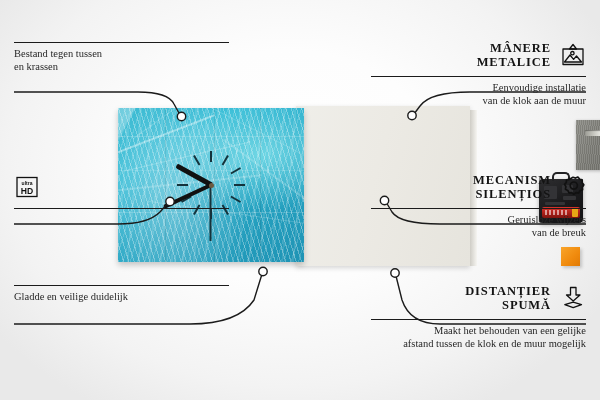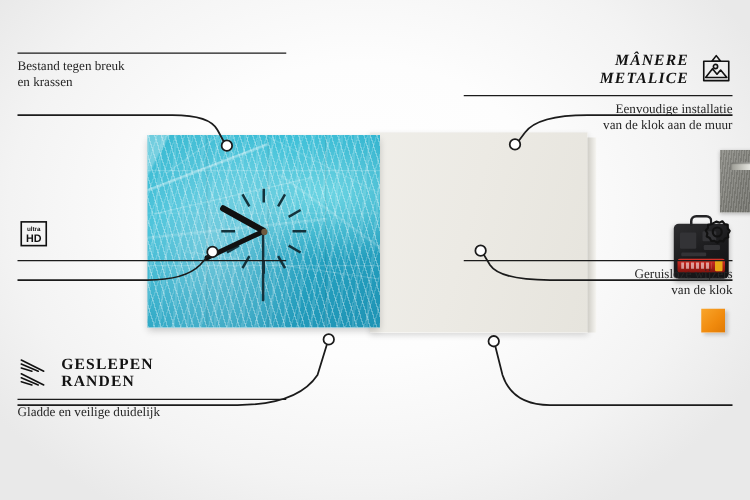--- a/index.html
+++ b/index.html
@@ -102,21 +102,21 @@
     background:linear-gradient(135deg,#f9a52b,#f08a0d 60%,#e07a05 100%);
     box-shadow:2px 2px 3px rgba(0,0,0,.18);
   }
 
   
   .callout { position:absolute; width:215px; }
   .callout.left  { text-align:left; }
   .callout.right { text-align:right; }
 
   .co-head { display:flex; align-items:center; gap:9px; min-height:34px; }
-  .callout.right .co-head { flex-direction:row-reverse;font-style:italic; }
+  .callout.right .co-head { flex-direction:row-reverse; }
 
   .co-title {
     font-family:"Liberation Serif", serif;
     font-size:12.5px; font-weight:bold; letter-spacing:.9px;
     line-height:14px; text-transform:uppercase; color:#131313;
     white-space:pre-line;
   }
   .co-rule { height:1px; background:#1b1b1b; margin:4px 0 4px 0; }
   .co-desc {
     font-family:"Liberation Serif", serif;
@@ -240,54 +240,38 @@
       <path d="M586 224 H440 Q400 224 392 212 L386 202"></path>
       <circle cx="384.5" cy="200.5" r="4.2" fill="#ffffff"></circle>
 
       <path d="M586 324 H440 Q410 324 402 300 L396 276"></path>
       <circle cx="395" cy="273" r="4.2" fill="#ffffff"></circle>
     </g>
   </svg>
 
   <div class="callout left" id="co-glass">
     <div class="co-rule"></div>
-    <div class="co-desc">Bestand tegen breuk
+    <div class="co-desc">Bestand tegen tussen
 en krassen</div>
   </div>
 
   <div class="callout left" id="co-print">
     <div class="co-head">
       <span class="ico">
         <svg viewBox="0 0 26 24">
           <rect x="3" y="2.5" width="20" height="19" fill="none" stroke="#111" stroke-width="1.3"></rect>
           <text x="13" y="10.2" font-family="Liberation Sans, sans-serif" font-size="5" font-weight="bold" text-anchor="middle" fill="#111">ultra</text>
           <text x="13" y="18.6" font-family="Liberation Sans, sans-serif" font-size="8.6" font-weight="bold" text-anchor="middle" fill="#111">HD</text>
         </svg>
       </span>
     </div>
     <div class="co-rule"></div>
   </div>
 
   <div class="callout left" id="co-edges">
-    <div class="co-head">
-      <span class="ico">
-        <svg viewBox="0 0 26 24">
-            <g stroke="#111" stroke-width="1.25" stroke-linecap="round">
-          <path d="M3 2 L21 11"></path>
-              <path d="M3 5.2 L16.6 11"></path>
-              <path d="M3 8.4 L11.5 11"></path>
-          <path d="M3 13 L21 22"></path>
-              <path d="M3 16.2 L16.6 22"></path>
-              <path d="M3 19.4 L11.5 22"></path>
-        </g>
-          </svg>
-      </span>
-      <span class="co-title">GESLEPEN
-RANDEN</span>
-    </div>
     <div class="co-rule"></div>
     <div class="co-desc">Gladde en veilige duidelijk</div>
   </div>
 
   <div class="callout right" id="co-handles">
     <div class="co-head">
       <span class="ico">
         <svg viewBox="0 0 26 24">
             <g fill="none" stroke="#111" stroke-width="1.3" stroke-linejoin="round">
           <path d="M13 1.5 L9.5 6 H16.5 Z"></path>
@@ -308,20 +292,39 @@
   <div class="callout right" id="co-silent">
     <div class="co-head">
       <span class="ico">
         <svg viewBox="0 0 26 24">
             <g fill="none" stroke="#111" stroke-width="1.7" stroke-linejoin="round">
           <path d="M13 2.3 L15.6 3.1 L17.9 2.0 L19.8 4.3 L22.2 4.9 L22.2 7.8 L23.8 9.8 L22.4 12.2 L22.6 14.8 L20.0 15.8 L18.6 18.1 L16.0 17.7 L13.8 19.2 L11.6 17.6 L9.0 17.8 L7.8 15.4 L5.4 14.2 L5.9 11.6 L4.6 9.4 L6.3 7.5 L6.5 4.9 L9.1 4.4 Z"></path>
           <circle cx="13.8" cy="10.6" r="3.6"></circle>
         </g>
           </svg>
       </span>
+      <span class="co-title">MECANISM
+SILENȚIOS</span>
     </div>
     <div class="co-rule"></div>
     <div class="co-desc">Geruisloze wijzers
-van de klok</div>
-  </div>
-
+van de breuk</div>
+  </div>
+
+  <div class="callout right" id="co-spacer">
+    <div class="co-head">
+      <span class="ico">
+        <svg viewBox="0 0 26 24">
+            <g fill="none" stroke="#111" stroke-width="1.3" stroke-linejoin="round">
+          <path d="M10.5 1.5 H16 V9 H20 L13.2 15 L6.5 9 H10.5 Z"></path>
+          <path d="M13.2 16.2 L21.5 18.6 L13.2 21.6 L4.8 18.6 Z"></path>
+        </g>
+          </svg>
+      </span>
+      <span class="co-title">DISTANȚIER
+SPUMĂ</span>
+    </div>
+    <div class="co-rule"></div>
+    <div class="co-desc">Maakt het behouden van een gelijke
+afstand tussen de klok en de muur mogelijk</div>
+  </div>
 
 </div>
 
 </body></html>

